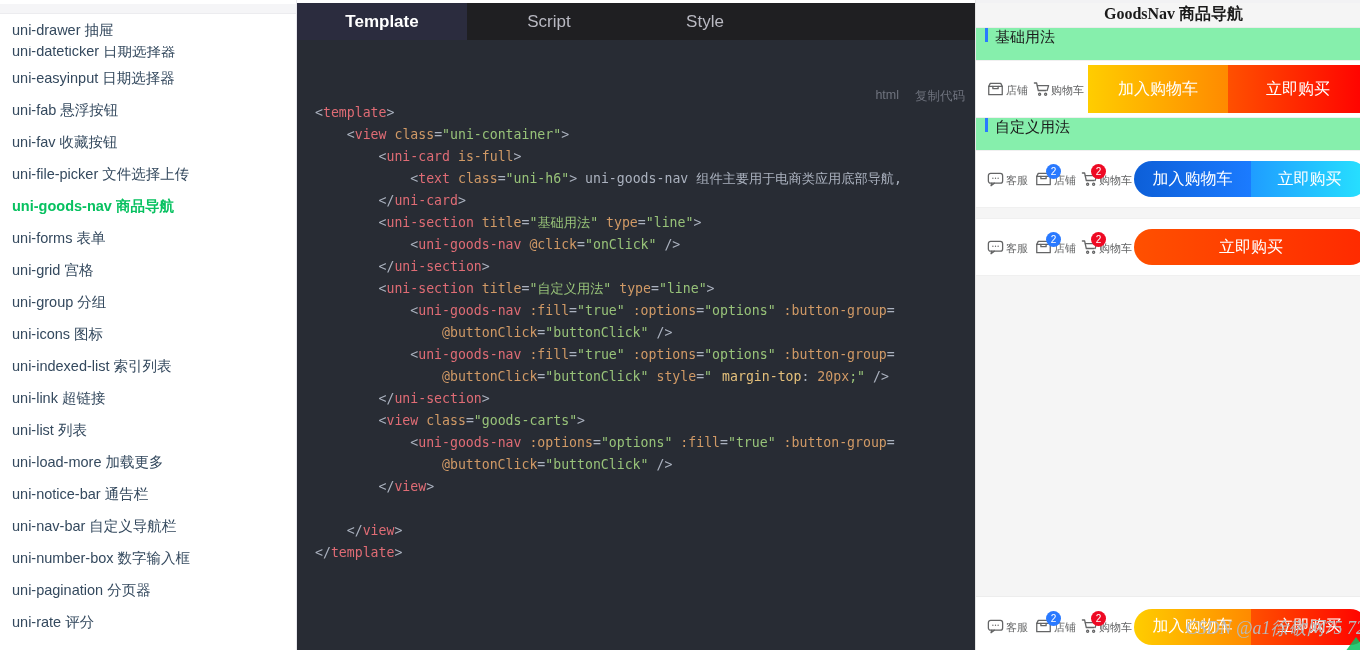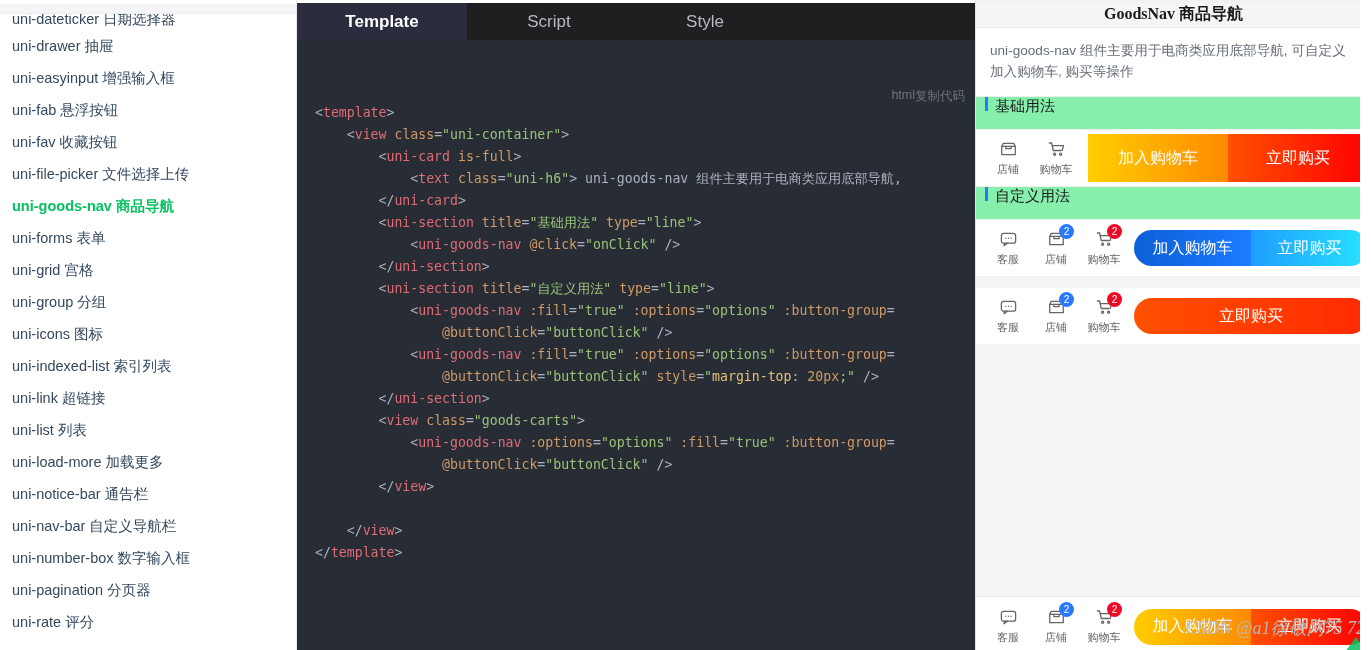--- a/index.html
+++ b/index.html
@@ -75,40 +75,40 @@
     background: #282c34;
     position: relative;
     overflow: hidden;
     padding: 0;
   }
   .code-meta {
     position: absolute;
     top: 48px; right: 10px;
     font-size: 12.5px;
     color: #6f737e;
-    display: flex; 
+    display: flex; gap: 16px;
     font-family: "Liberation Sans", sans-serif;
     margin-left: 40px;
   }
   .code-meta span { cursor: pointer; }
   pre.code {
     margin: 0;
     padding: 62px 0 0 18px;
     font-family: "DejaVu Sans Mono", "Liberation Mono", monospace;
     font-size: 13.2px;
     line-height: 22px;
     color: #abb2bf;
     white-space: pre;
   }
   .k-tag   { color: #e06c75; }
   .k-attr  { color: #d19a66; margin-top: 20px; }
   .k-str   { color: #98c379; }
   .k-plain { color: #abb2bf; }
   .k-eq    { color: #abb2bf; }
-  .k-css   { color: #e5c07b; }
+  .k-css   { color: #e5c07b; margin-left: 10px; }
   .k-punct { color: #abb2bf; }
   .k-num   { color: #d19a66; }
 
   
   .preview {
     width: 396px; height: 650px;
     background: #f5f5f5;
     position: relative;
     overflow: hidden;
     border-left: 1px solid #e5e5e5;
@@ -152,21 +152,21 @@
     display: flex; align-items: center;
     background: #ffffff;
     height: 58px;
     padding: 0 3px 0 8px;
     border-top: 1px solid #f0f0f0;
     border-bottom: 1px solid #f0f0f0;
   }
   .gn-icons { display: flex; align-items: flex-start; }
   .gn-icon {
     width: 48px;
-    display: flex; flex-direction: column; align-items: center;
+    display: flex; flex-direction: row; align-items: center;
     position: relative;
     cursor: pointer;
   }
   .gn-icon .glyph {
     height: 20px; width: 22px;
     position: relative;
     display: flex; align-items: center; justify-content: center;
     color: #646566;
   }
   .gn-icon .glyph svg { display: block; }
@@ -252,23 +252,23 @@
   }
 </style>
 </head>
 <body>
 
 <div class="app">
 
   <aside class="sidebar">
     <div class="sidebar-topbar"></div>
     <ul class="nav-list">
+      <li class="nav-item">uni-drawer 抽屉</li>
       <li class="nav-item cut">uni-dateticker 日期选择器</li>
-      <li class="nav-item">uni-drawer 抽屉</li>
-      <li class="nav-item">uni-easyinput 增强输入框</li>
+      <li class="nav-item">uni-easyinput 日期选择器</li>
       <li class="nav-item">uni-fab 悬浮按钮</li>
       <li class="nav-item">uni-fav 收藏按钮</li>
       <li class="nav-item">uni-file-picker 文件选择上传</li>
       <li class="nav-item active">uni-goods-nav 商品导航</li>
       <li class="nav-item">uni-forms 表单</li>
       <li class="nav-item">uni-grid 宫格</li>
       <li class="nav-item">uni-group 分组</li>
       <li class="nav-item">uni-icons 图标</li>
       <li class="nav-item">uni-indexed-list 索引列表</li>
       <li class="nav-item">uni-link 超链接</li>
@@ -316,21 +316,20 @@
     <span class="k-punct">&lt;/</span><span class="k-tag">view</span><span class="k-punct">&gt;</span>
 <span class="k-punct">&lt;/</span><span class="k-tag">template</span><span class="k-punct">&gt;</span></pre>
     </div>
   </section>
 
   <section class="preview">
     <div class="preview-body">
       <div class="ph-gap"></div>
       <div class="preview-title">GoodsNav 商品导航</div>
 
-      <div class="card-desc">uni-goods-nav 组件主要用于电商类应用底部导航, 可自定义加入购物车, 购买等操作</div>
 
       <div class="section-head">
         <span class="section-bar"></span>
         <span>基础用法</span>
       </div>
 
       <div class="goods-nav nav1">
         <div class="gn-icons">
           <div class="gn-icon">
             <span class="glyph">

